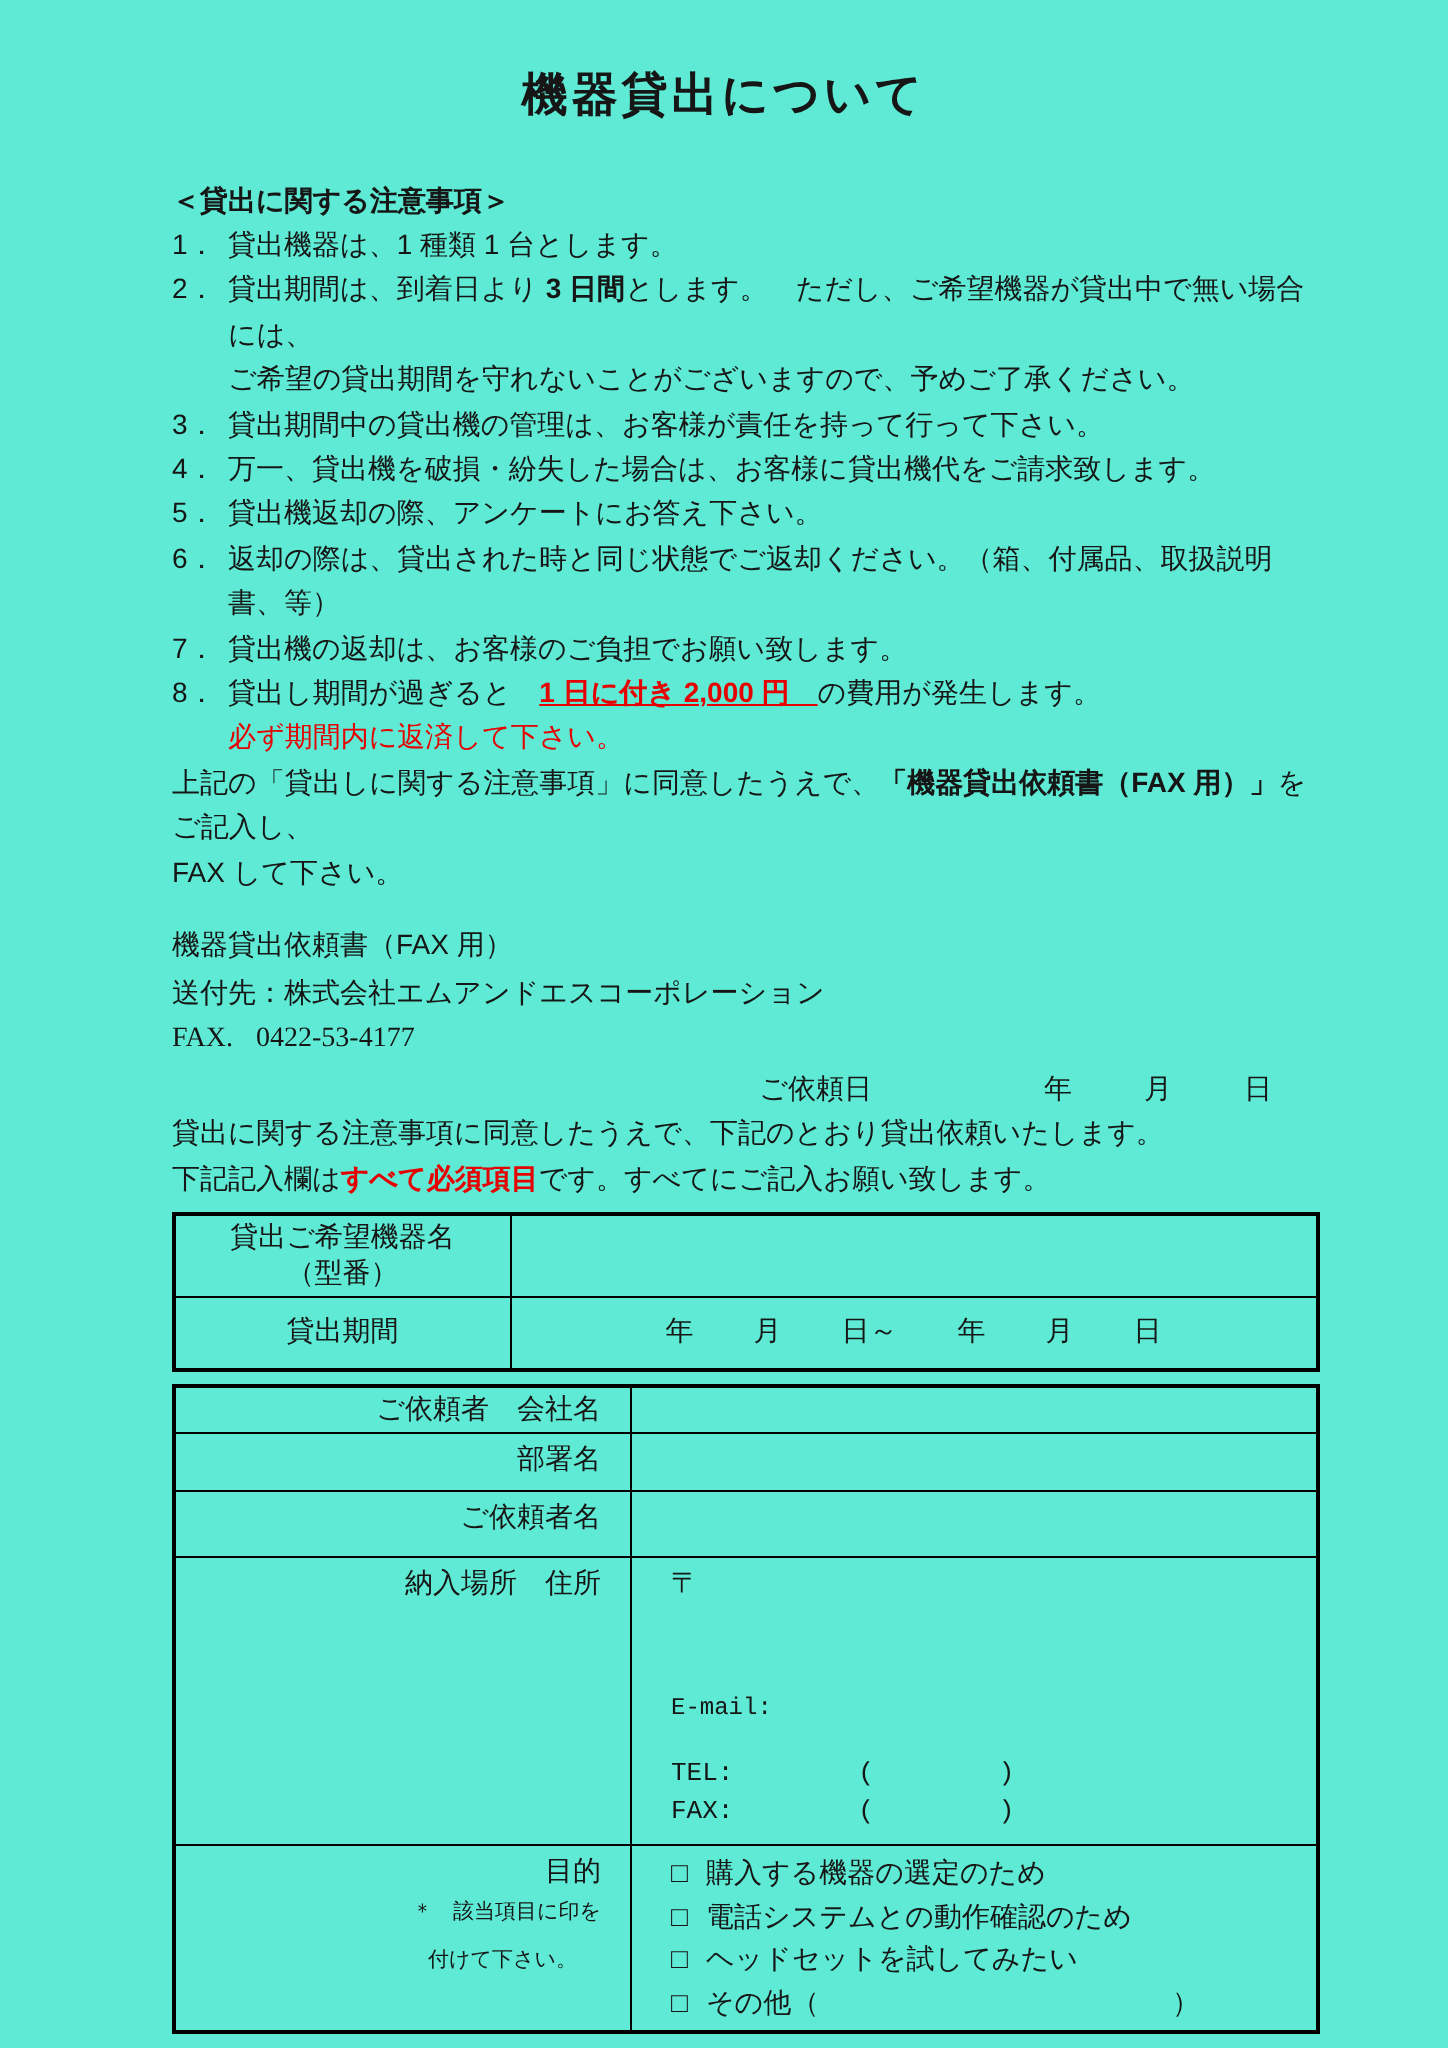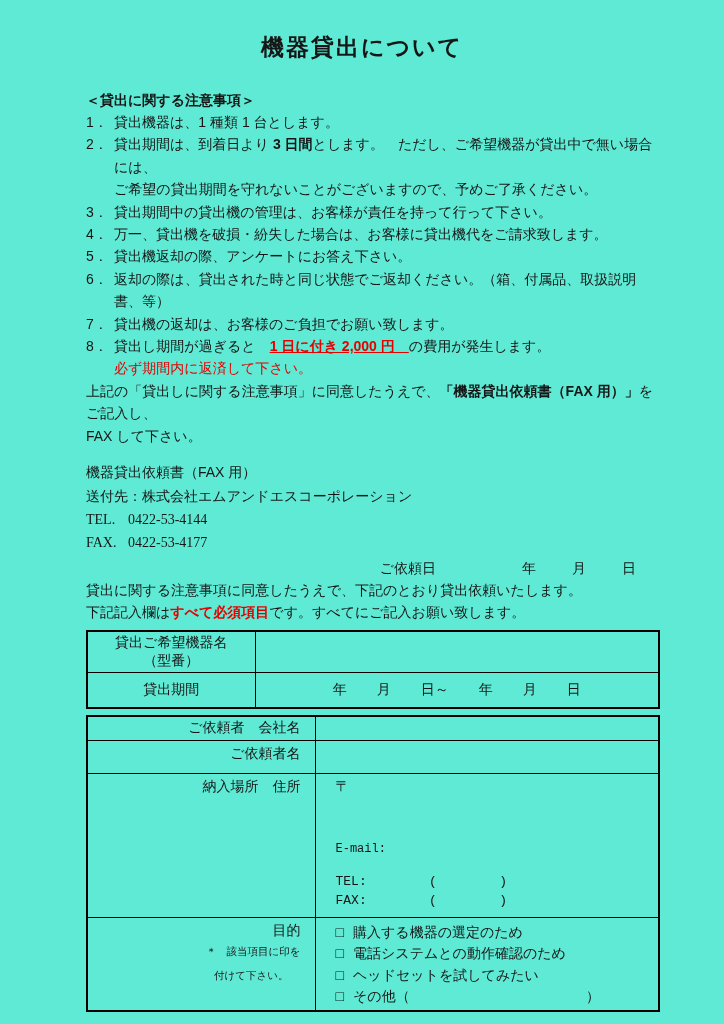--- a/index.html
+++ b/index.html
@@ -154,21 +154,20 @@
       </div>
 
     <div class="agree-para">
       <div><span>上記の「貸出しに関する注意事項」に同意したうえで、</span><span class="bold">「機器貸出依頼書（FAX 用）」</span><span>をご記入し、</span></div>
       <div>FAX して下さい。</div>
     </div>
 
     <div class="fax-block">
       <div>機器貸出依頼書（FAX 用）</div>
       <div>送付先：株式会社エムアンドエスコーポレーション</div>
-      <div class="fax-line serif"><span class="lbl">TEL.</span><span>0422-53-4144</span></div>
       <div class="fax-line serif"><span class="lbl">FAX.</span><span>0422-53-4177</span></div>
     </div>
 
     <div class="request-date">
       <span class="dlabel">ご依頼日</span>
       <span class="unit">年</span>
       <span class="unit">月</span>
       <span class="unit">日</span>
     </div>
 
@@ -196,20 +195,24 @@
       </tr>
     </tbody>
       </table>
 
     <table class="form-table t2">
       <tbody>
           <tr class="row-company">
         <td class="lab serif">ご依頼者　会社名</td>
         <td></td>
       </tr>
+      <tr class="row-dept">
+        <td class="lab serif vtop">部署名</td>
+        <td></td>
+      </tr>
       <tr class="row-name">
         <td class="lab serif vtop">ご依頼者名</td>
         <td></td>
       </tr>
       <tr class="row-address">
         <td class="lab serif vtop">納入場所　住所</td>
         <td class="vtop">
           <div class="address-cell">
             <div class="postal serif">〒</div>
             <div class="addr-spacer"></div>

